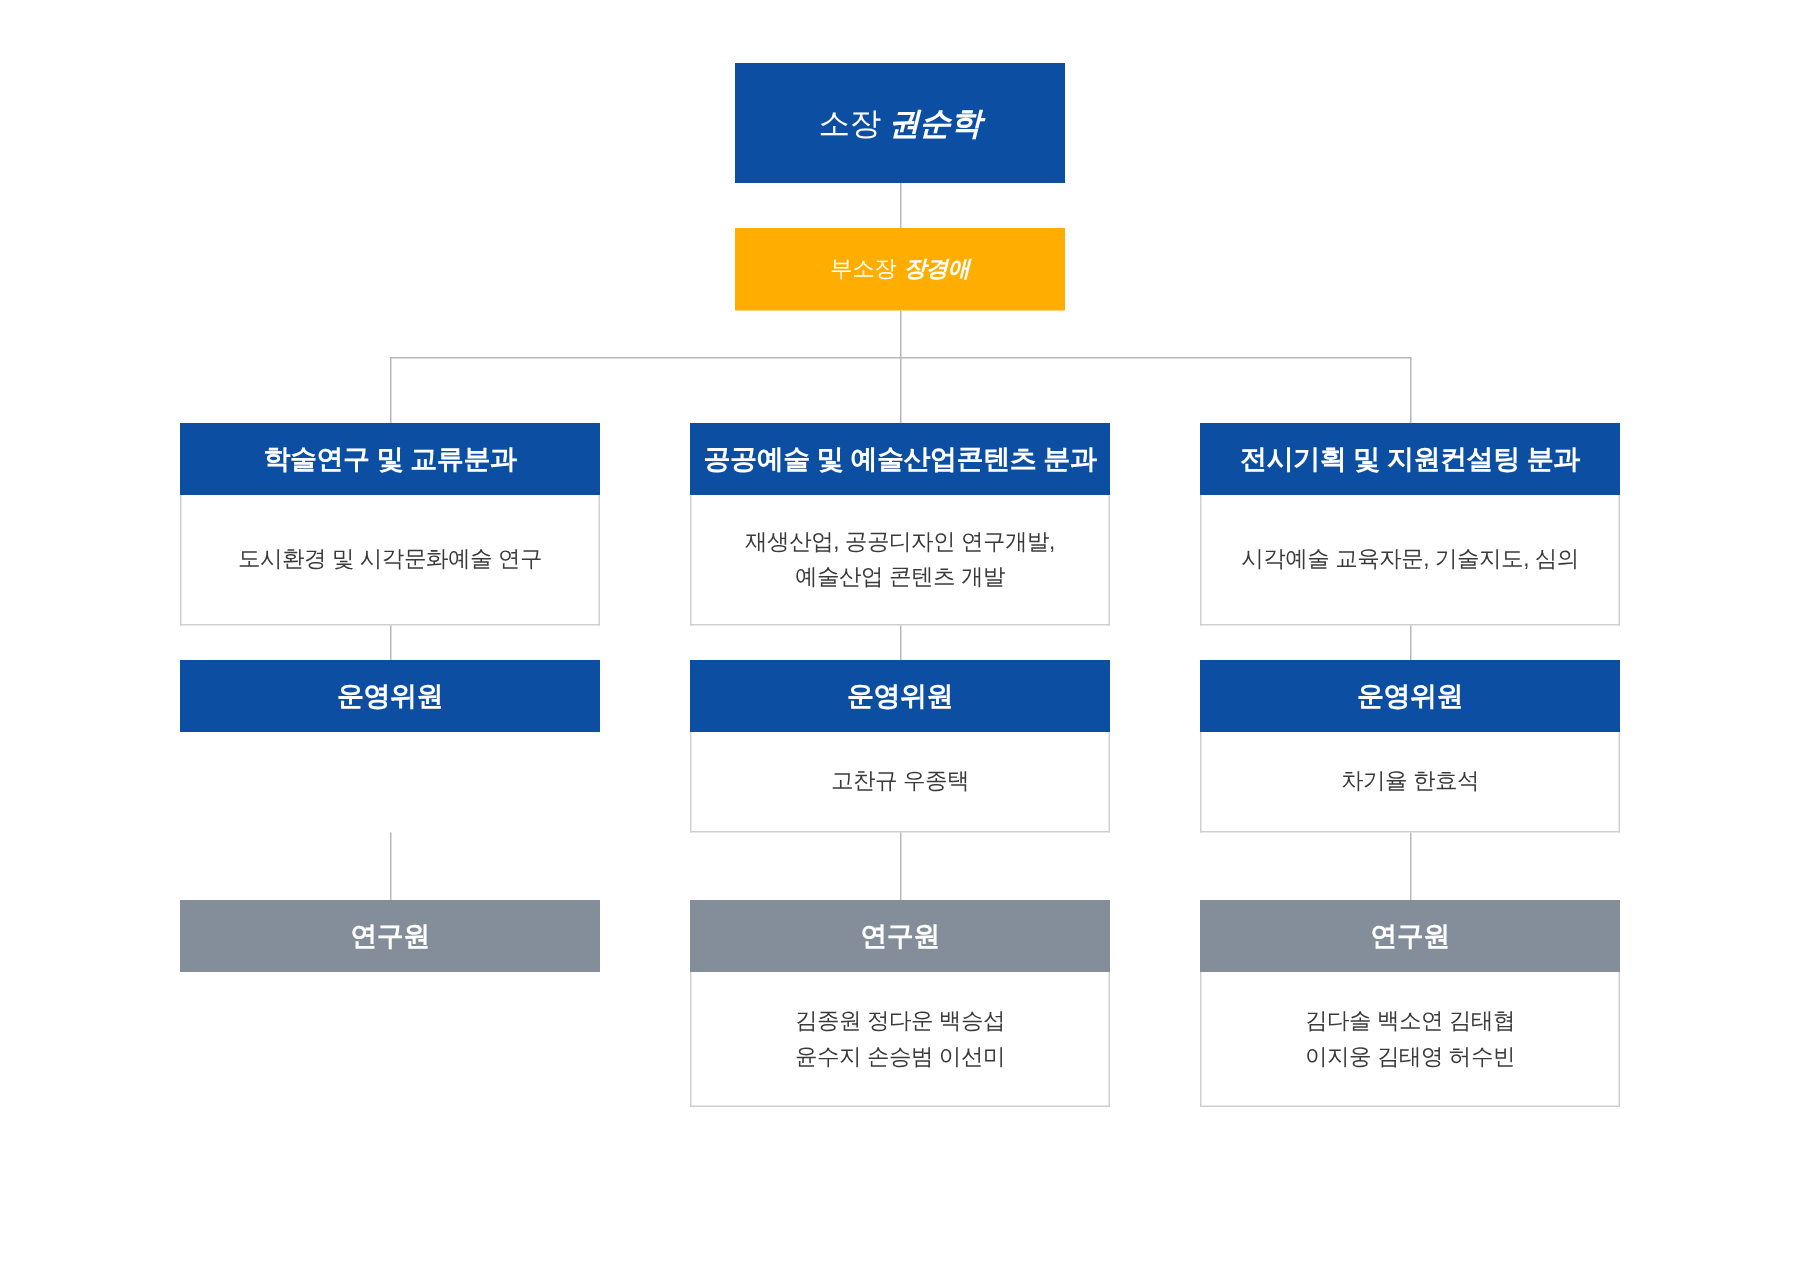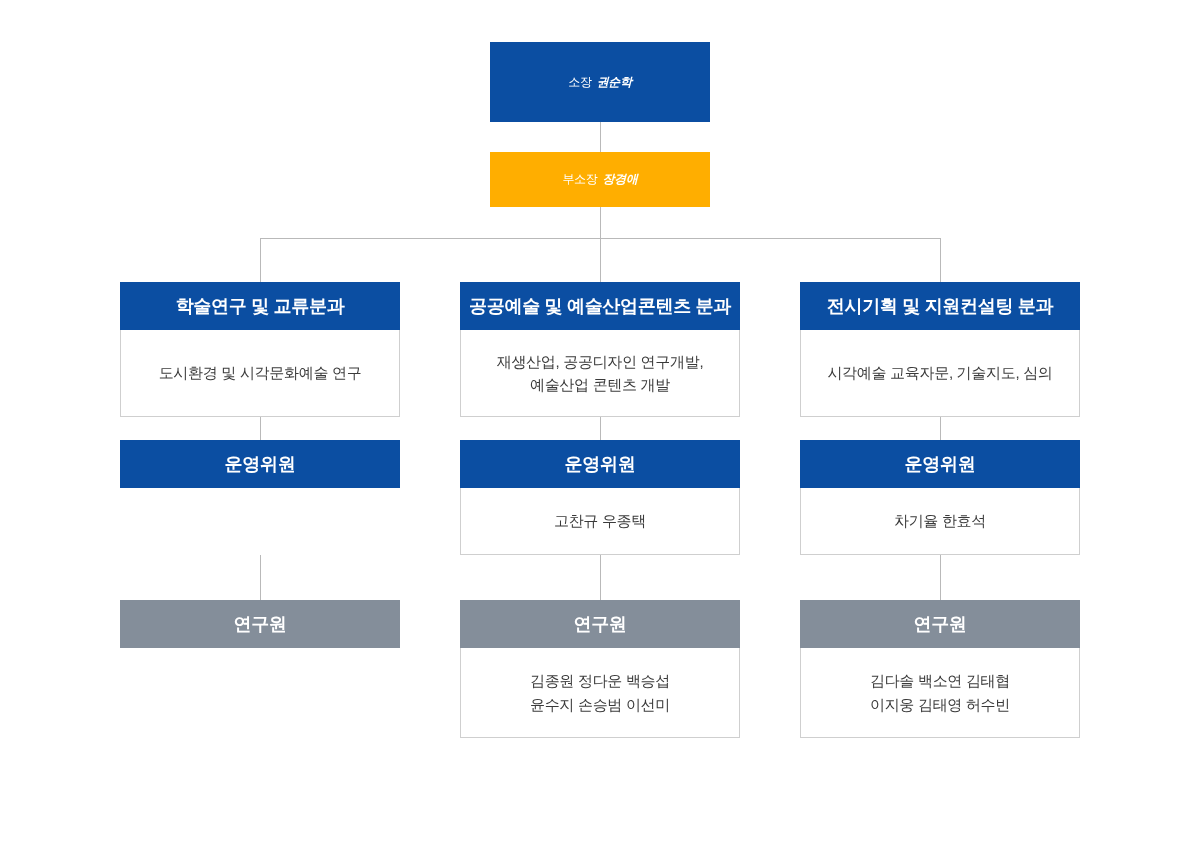--- a/index.html
+++ b/index.html
@@ -85,29 +85,29 @@
   }
 
   .director-name { font-weight: bold; font-style: italic; }
   .role-prefix { font-weight: normal; }
 </style>
 </head>
 <body>
 
 <div id="chart-root">
 
-  <div class="box solid-box" style="left:490px; top:42px; width:220px; height:80px; background:#0b4ea2; font-size:12px;">
+  <div class="box solid-box" style="left:490px; top:42px; width:220px; height:80px; background:#0b4ea2; font-size:21px;">
     <span class="role-prefix">소장</span>
     <span style="display:inline-block;width:5px;"></span>
     <span class="director-name">권순학</span>
   </div>
 
   <div class="v-line" style="left:600px; top:122px; height:30px;"></div>
 
-  <div class="box solid-box" style="left:490px; top:152px; width:220px; height:55px; background:#ffae00; font-size:12px;">
+  <div class="box solid-box" style="left:490px; top:152px; width:220px; height:55px; background:#ffae00; font-size:15px;">
     <span class="role-prefix">부소장</span>
     <span style="display:inline-block;width:5px;"></span>
     <span class="director-name">장경애</span>
   </div>
 
   <div class="v-line" style="left:600px; top:207px; height:32px;"></div>
 
   <div class="h-line" style="left:260px; top:238px; width:681px;"></div>
 
   <div class="v-line" style="left:260px; top:238px; height:44px;"></div>

